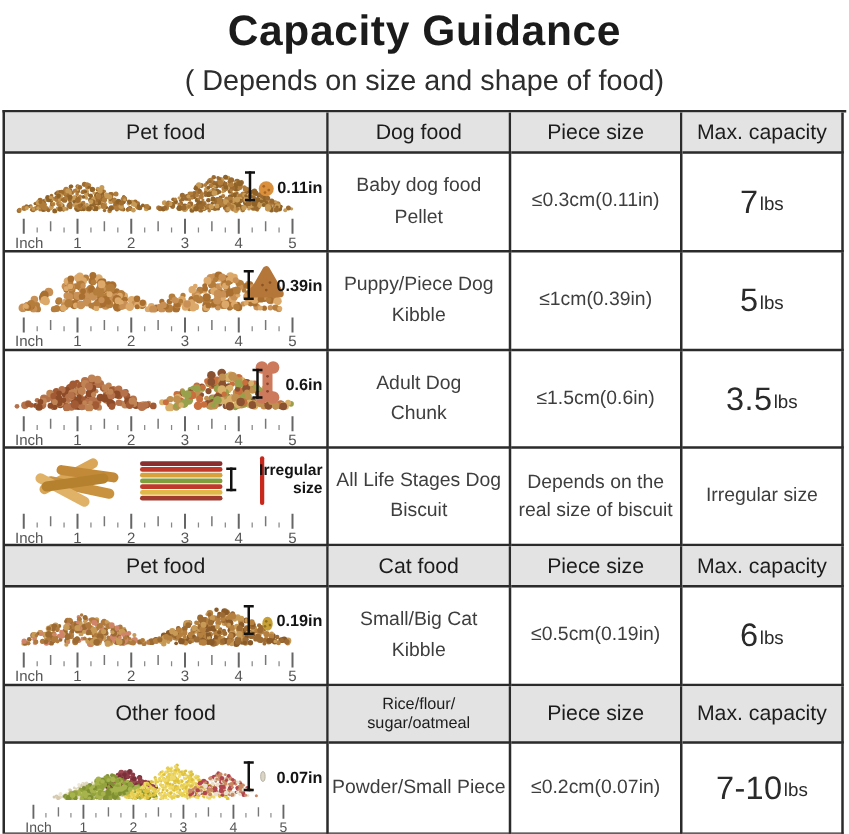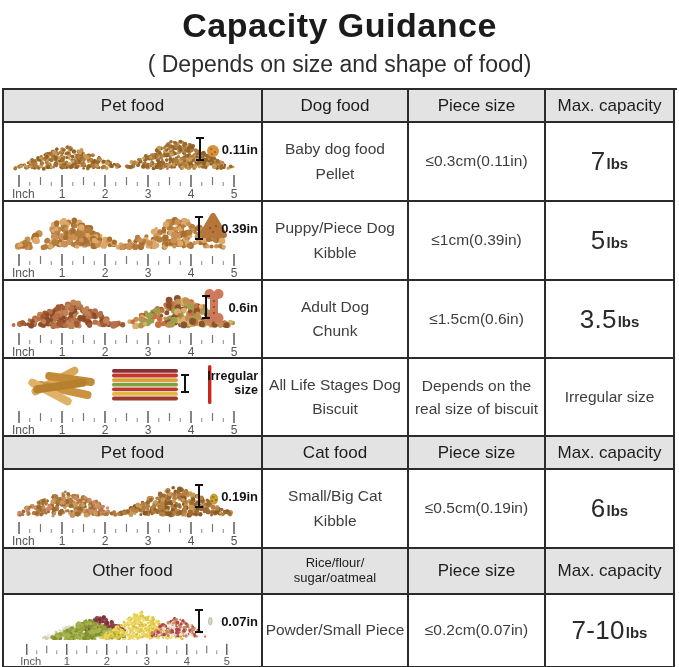--- a/index.html
+++ b/index.html
@@ -11,21 +11,21 @@
     grid-template-rows:33px 79px 79px 78px 78px 33px 79px 46px 73px;}
   .c{box-sizing:border-box;border-right:2px solid #2b2b2b;border-bottom:2px solid #2b2b2b;
      display:flex;align-items:center;justify-content:center;overflow:hidden;}
   .th{background:#e3e3e3;font-size:17px;color:#1c1c1c;text-align:center;line-height:1.15;}
   .th .two-line span{display:block;font-size:13px;}
   .name-cell, .size-cell{font-size:15.5px;color:#3e3e3e;text-align:center;line-height:1.55;}
   .name-cell{flex-direction:column;}
   .name-cell span{display:block;}
   .cap-cell{color:#2a2a2a;}
   .cap-num{font-size:26px;font-weight:500;letter-spacing:.3px;}
-  .cap-unit{font-size:15px;font-weight:700;padding-bottom:2px;margin-left:1px;align-self:center;margin-top:6px;}
+  .cap-unit{font-size:15px;font-weight:400;padding-bottom:2px;margin-left:1px;align-self:center;margin-top:6px;}
   .cap-text{font-size:15.5px;color:#3e3e3e;text-align:center;line-height:1.5;flex-direction:column;}
   .img-cell{position:relative;flex-direction:column;align-items:flex-start;justify-content:flex-start;padding:2px 0 0 6px;}
   .scene{display:block;width:248px;height:46px;}
   .ruler{display:block;width:240px;height:26px;margin-top:2px;}
   .measure{position:absolute;right:3px;top:14px;display:flex;align-items:center;gap:21px;}
   .measure.mid{top:10px;}
   .ibeam{width:2px;height:24px;background:#111;position:relative;flex:none;}
   .ibeam.short{height:19px;}
   .ibeam::before,.ibeam::after{content:"";position:absolute;left:-3px;width:8px;height:2px;background:#111;}
   .ibeam::before{top:0;}

